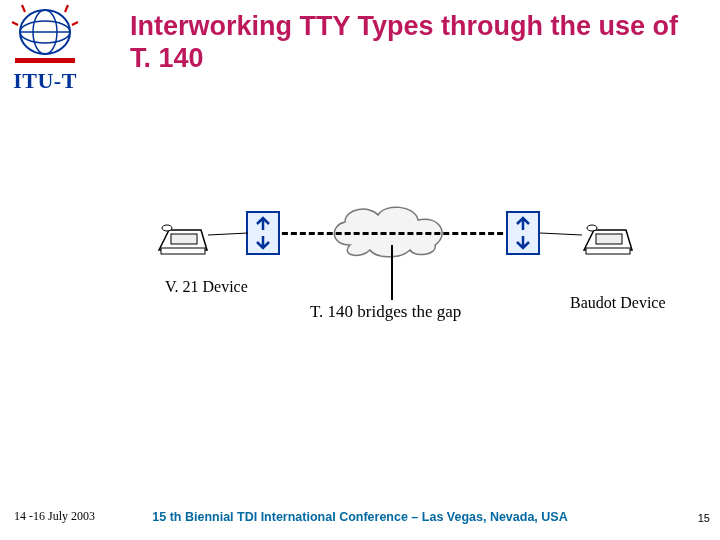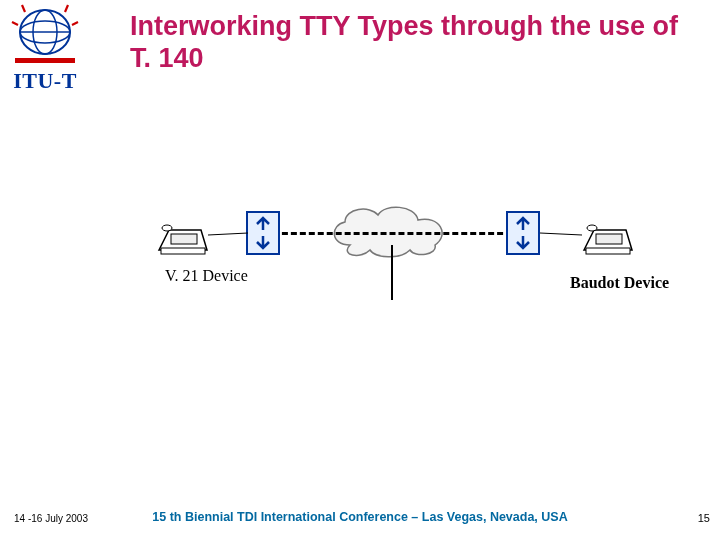--- a/index.html
+++ b/index.html
@@ -69,22 +69,22 @@
   .node-left-gw  { position: absolute; left: 125px; top: 20px; }
   .node-right-gw { position: absolute; left: 385px; top: 20px; }
   .tty-left  { position: absolute; left: 35px;  top: 30px; }
   .tty-right { position: absolute; left: 460px; top: 30px; }
   .dev-label {
     position: absolute;
     font-family: "Times New Roman", serif;
     font-size: 16px;
     color: #000;
   }
-  .dev-left  { left: 45px;  top: 77px; }
-  .dev-right { left: 450px; top: 84px; white-space: nowrap; font-weight: bold; }
+  .dev-left  { left: 45px;  top: 88px; }
+  .dev-right { left: 450px; top: 104px; white-space: nowrap; }
   .bridge-line {
     position: absolute;
     left: 271px; top: 55px;
     width: 0; height: 55px;
     border-left: 2px solid #000;
   }
   .bridge-label {
     position: absolute;
     left: 190px; top: 112px;
     font-family: "Times New Roman", serif;
@@ -93,22 +93,23 @@
     white-space: nowrap;
   }
   .footer {
     position: absolute;
     bottom: 16px;
     left: 0; right: 0;
   }
   .footer-date {
     position: absolute;
     left: 14px; bottom: 0;
-    font-size: 10px;
+    font-size: 12px;
     color: #000;
+    font-family: Liberation Serif, serif;
   }
   .footer-venue {
     text-align: center;
     font-size: 12.5px;
     font-weight: bold;
     color: #0369a1;
   }
   .footer-page {
     position: absolute;
     right: 10px; bottom: 0;
@@ -168,19 +169,20 @@
 
   <svg style="position:absolute;left:0;top:0" width="540" height="120">
     <line x1="88" y1="45" x2="128" y2="43" stroke="#000" stroke-width="1"></line>
     <line x1="420" y1="43" x2="462" y2="45" stroke="#000" stroke-width="1"></line>
   </svg>
 
   <div class="dev-label dev-left">V. 21 Device</div>
   <div class="dev-label dev-right">Baudot Device</div>
 
   <div class="bridge-line"></div>
+  <div class="bridge-label">T. 140 bridges the gap</div>
 </div>
 
 <div class="footer">
   <div class="footer-date">14 -16 July 2003</div>
   <div class="footer-venue">15 th Biennial TDI International Conference – Las Vegas, Nevada, USA</div>
   <div class="footer-page">15</div>
 </div>
 
 </body></html>

